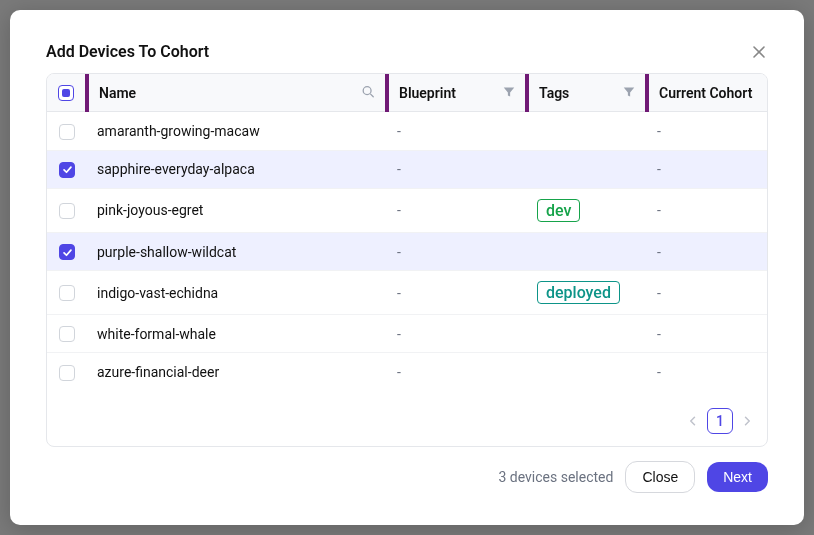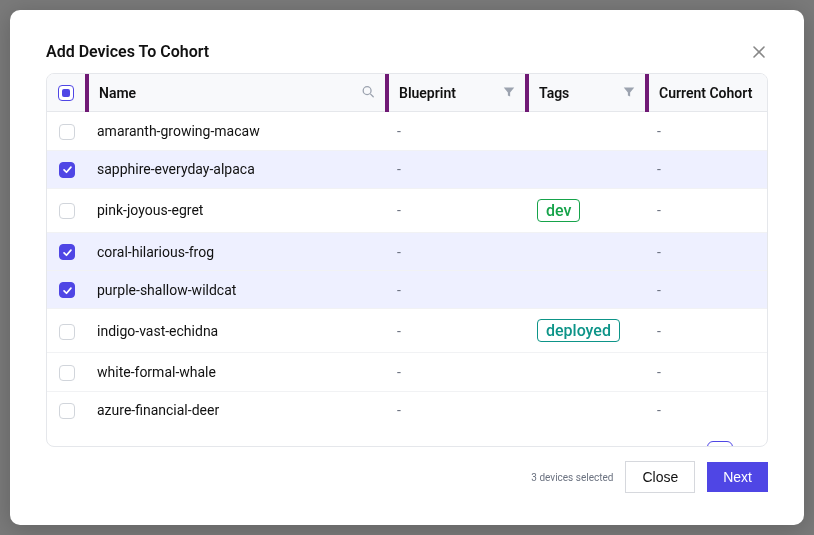--- a/index.html
+++ b/index.html
@@ -157,26 +157,26 @@
     }
     .modal-footer {
       display: flex;
       align-items: center;
       justify-content: flex-end;
       gap: 12px;
       padding: 14px 20px 16px 20px;
     }
     .selected-count {
       color: #6b7280;
-      font-size: 10px;
+      font-size: 14px;
     }
     .btn {
       font-size: 14px;
       padding: 7px 16px;
-      border-radius: 0;
+      border-radius: 12px;
       cursor: pointer;
       border: none;
       font-weight: 500;
     }
     .btn-secondary {
       background: #fff;
       border: 1px solid #d6d8dd;
       color: #111;
     }
     .btn-primary {
@@ -255,31 +255,20 @@
             <td>sapphire-everyday-alpaca</td>
             <td class="center"><span class="dash">-</span></td>
             <td></td>
             <td><span class="dash">-</span></td>
           </tr>
           <tr>
             <td class="col-check"><span class="checkbox"></span></td>
             <td>pink-joyous-egret</td>
             <td class="center"><span class="dash">-</span></td>
             <td><span class="tag green">dev</span></td>
-            <td><span class="dash">-</span></td>
-          </tr>
-          <tr class="selected">
-            <td class="col-check"><span class="checkbox checked">
-                <svg width="11" height="11" viewBox="0 0 16 16" fill="none" stroke="#fff" stroke-width="2.5" stroke-linecap="round" stroke-linejoin="round">
-                  <polyline points="3,8.5 6.5,12 13,4.5"></polyline>
-                </svg>
-              </span></td>
-            <td>coral-hilarious-frog</td>
-            <td class="center"><span class="dash">-</span></td>
-            <td></td>
             <td><span class="dash">-</span></td>
           </tr>
           <tr class="selected">
             <td class="col-check"><span class="checkbox checked">
                 <svg width="11" height="11" viewBox="0 0 16 16" fill="none" stroke="#fff" stroke-width="2.5" stroke-linecap="round" stroke-linejoin="round">
                   <polyline points="3,8.5 6.5,12 13,4.5"></polyline>
                 </svg>
               </span></td>
             <td>purple-shallow-wildcat</td>
             <td class="center"><span class="dash">-</span></td>

